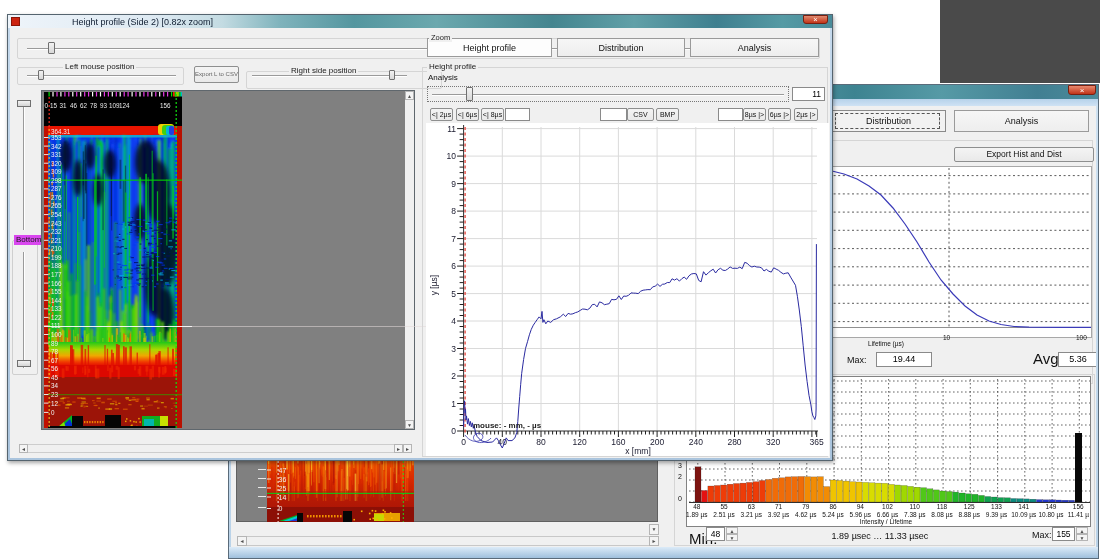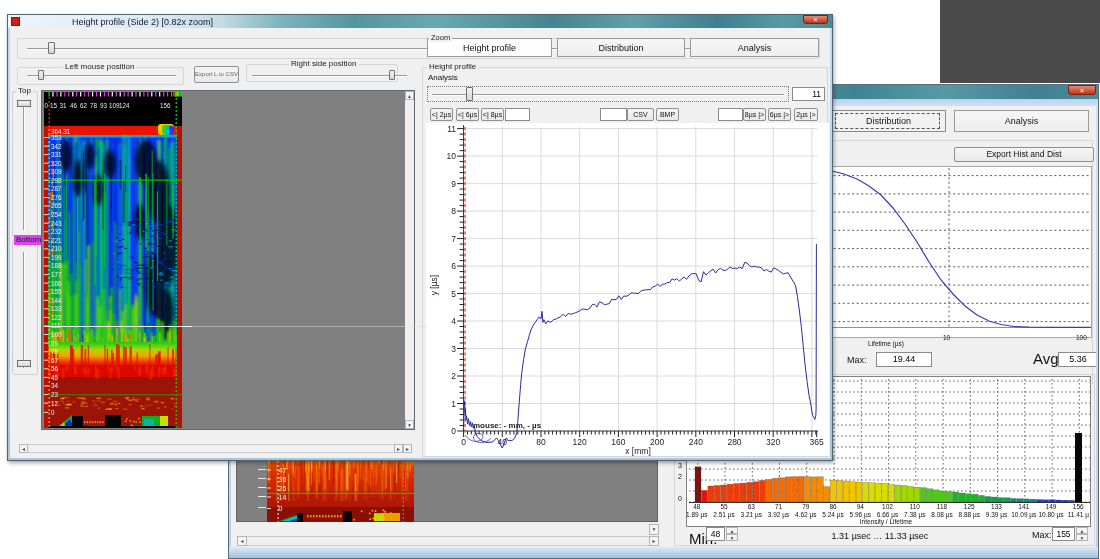--- a/index.html
+++ b/index.html
@@ -163,21 +163,21 @@
     </div>
     <div class="abs" style="left:438px;top:389px;width:13px;text-align:right;font-size:7px;color:#111;">0</div>
     <div class="abs" style="left:438px;top:367px;width:13px;text-align:right;font-size:7px;color:#111;">2</div>
     <div class="abs" style="left:438px;top:356px;width:13px;text-align:right;font-size:7px;color:#111;">3</div>
 
     <div class="abs" style="left:605px;top:412px;width:100px;text-align:center;font-size:6.5px;line-height:7px;color:#111;">Intensity / Lifetime</div>
     <div class="abs" style="left:458px;top:424px;font-size:15px;color:#111;">Min:</div>
     <div class="fld" style="left:475px;top:421px;width:19px;height:14px;font-size:8.5px;text-align:center;line-height:12px;">48</div>
     <div class="sba" style="left:495px;top:421px;width:12px;height:7px;">▲</div>
     <div class="sba" style="left:495px;top:428px;width:12px;height:7px;">▼</div>
-    <div class="abs" style="left:569px;top:425px;width:160px;text-align:center;font-size:9px;color:#111;">1.31 µsec … 11.33 µsec</div>
+    <div class="abs" style="left:569px;top:425px;width:160px;text-align:center;font-size:9px;color:#111;">1.89 µsec … 11.33 µsec</div>
     <div class="abs" style="left:801px;top:424px;font-size:9px;color:#111;">Max:</div>
     <div class="fld" style="left:821px;top:421px;width:23px;height:14px;font-size:8.5px;text-align:center;line-height:12px;">155</div>
     <div class="sba" style="left:845px;top:421px;width:12px;height:7px;">▲</div>
     <div class="sba" style="left:845px;top:428px;width:12px;height:7px;">▼</div>
 
     <div class="abs" style="left:5px;top:330px;width:422px;height:86px;background:#808080;border:1px solid #606060;">
       <div style="position:absolute;left:30px;top:-4px;width:147px;height:89px;">
           <svg width="147" height="89" viewBox="0 0 147 89" style="position:absolute;left:0;top:0">
             <defs>
               <linearGradient id="bgt" x1="0" y1="0" x2="0" y2="1">
@@ -678,34 +678,31 @@
     <div class="thm" style="left:38px;top:14px;height:12px;"></div>
 
     <div class="gb" style="left:7px;top:39px;width:167px;height:18px;">
         <span style="left:45px;">Left mouse position</span>
       </div>
     <div class="trk" style="left:17px;top:47px;width:149px;"></div>
     <div class="thm" style="left:28px;top:42px;height:10px;width:6px;"></div>
 
     <div class="btn" style="left:184px;top:38px;width:45px;height:17px;font-size:6px;color:#666;line-height:15px;">Export L to CSV</div>
 
-    <div class="gb" style="left:236px;top:36px;width:152px;height:18px;">
+    <div class="gb" style="left:236px;top:43px;width:196px;height:18px;">
         <span style="left:42px;">Right side position</span>
       </div>
     <div class="trk" style="left:242px;top:47px;width:155px;"></div>
     <div class="thm" style="left:379px;top:42px;height:10px;width:6px;"></div>
 
     <div class="tb" style="left:417px;top:10px;width:125px;height:19px;background:#fdfdfd;">Height profile</div>
     <div class="tb" style="left:547px;top:10px;width:128px;height:19px;">Distribution</div>
     <div class="tb" style="left:680px;top:10px;width:129px;height:19px;">Analysis</div>
     <div class="abs" style="left:419px;top:4.5px;font-size:7.5px;color:#1a1a1a;background:#f0f0f0;padding:0 2px;">Zoom</div>
 
-    <div class="gb" style="left:2px;top:63px;width:26px;height:146px;border-color:#cfcfcf;">
-        <span style="left:3px;background:#f0f0f0;">Top</span>
-      </div>
     <div class="abs" style="left:13px;top:72px;width:2px;height:130px;background:#9a9a9a;border-right:1px solid #fff;"></div>
     <div class="abs" style="left:7px;top:72px;width:14px;height:7px;background:linear-gradient(#f2f2f2,#d5d5d5);border:1px solid #707070;"></div>
     <div class="gb" style="left:2px;top:212px;width:26px;height:135px;border-color:#cfcfcf;">
         <span style="left:1px;background:#d946ef;">Bottom</span>
       </div>
     <div class="abs" style="left:13px;top:224px;width:2px;height:116px;background:#9a9a9a;border-right:1px solid #fff;"></div>
     <div class="abs" style="left:7px;top:332px;width:14px;height:7px;background:linear-gradient(#f2f2f2,#d5d5d5);border:1px solid #707070;"></div>
 
     <div class="abs" style="left:31px;top:62px;width:374px;height:340px;background:#808080;border:1px solid #5f676d;">
       <div style="position:absolute;left:2px;top:1px;width:138px;height:336px;">

